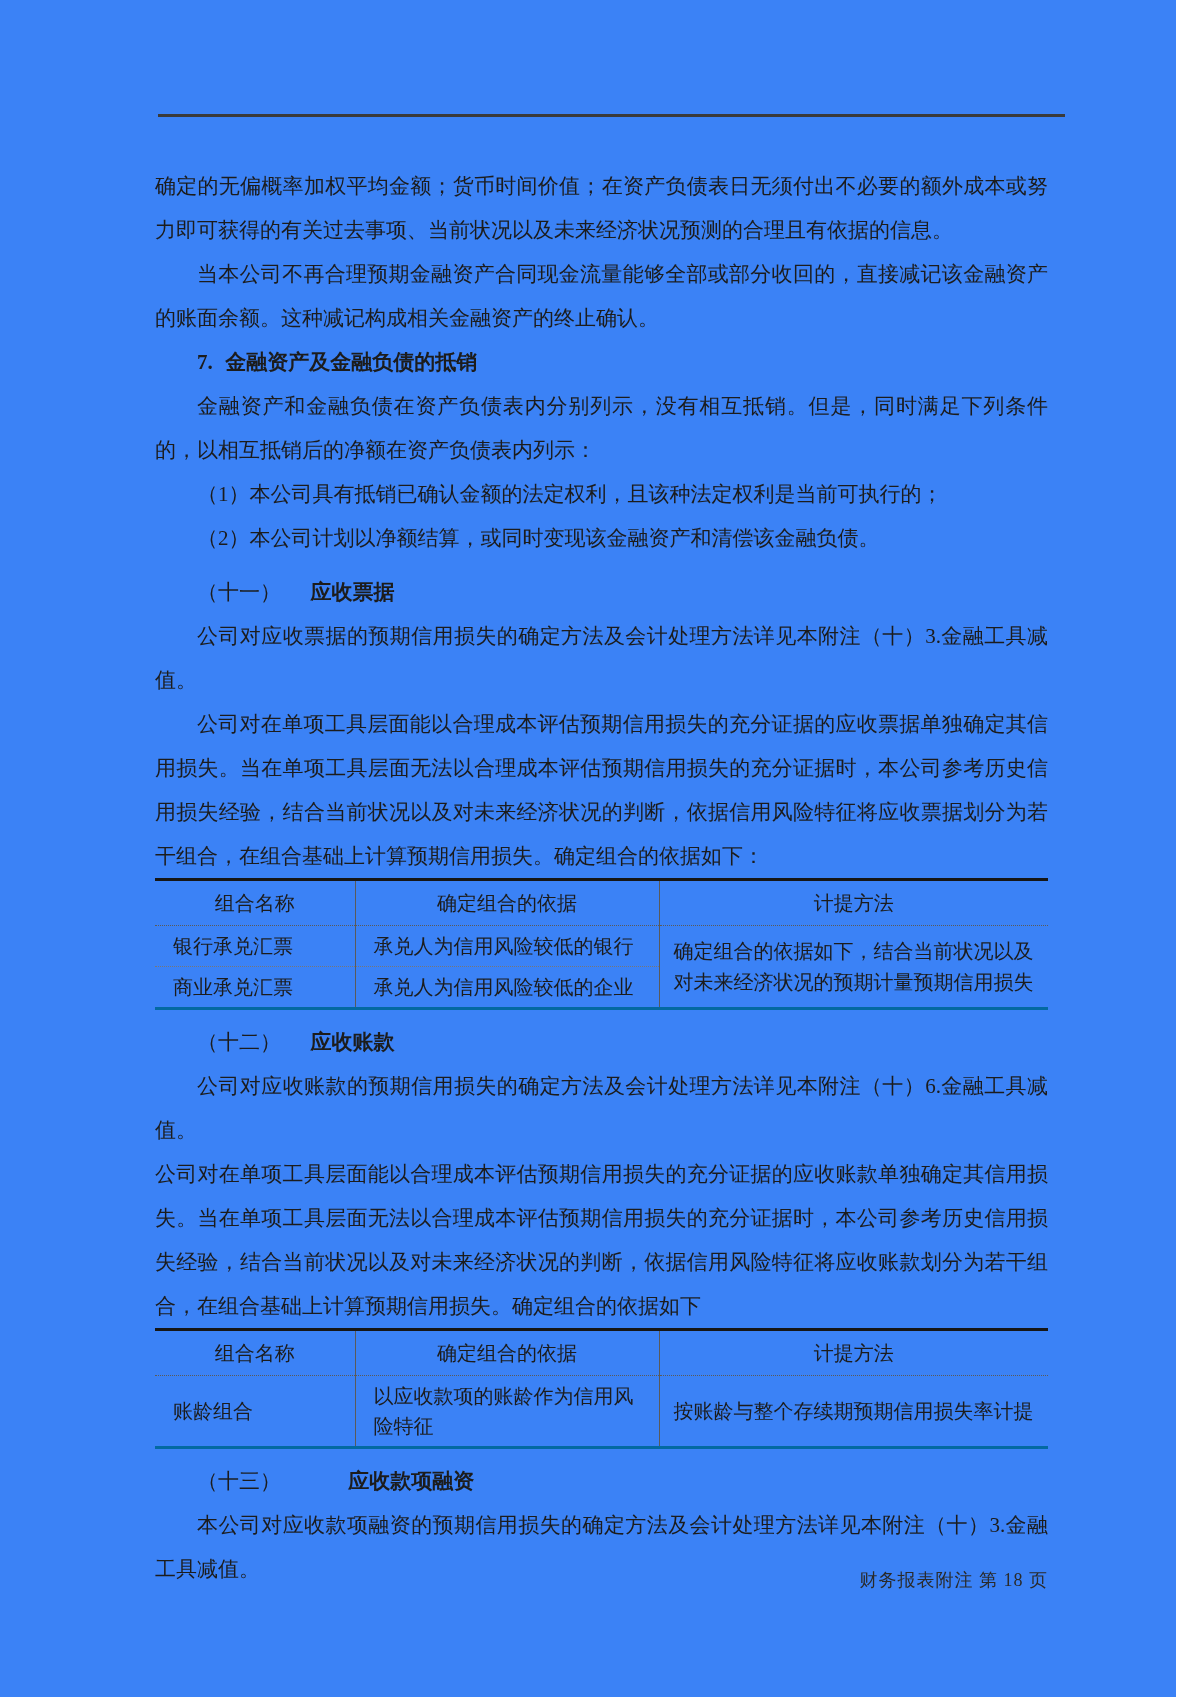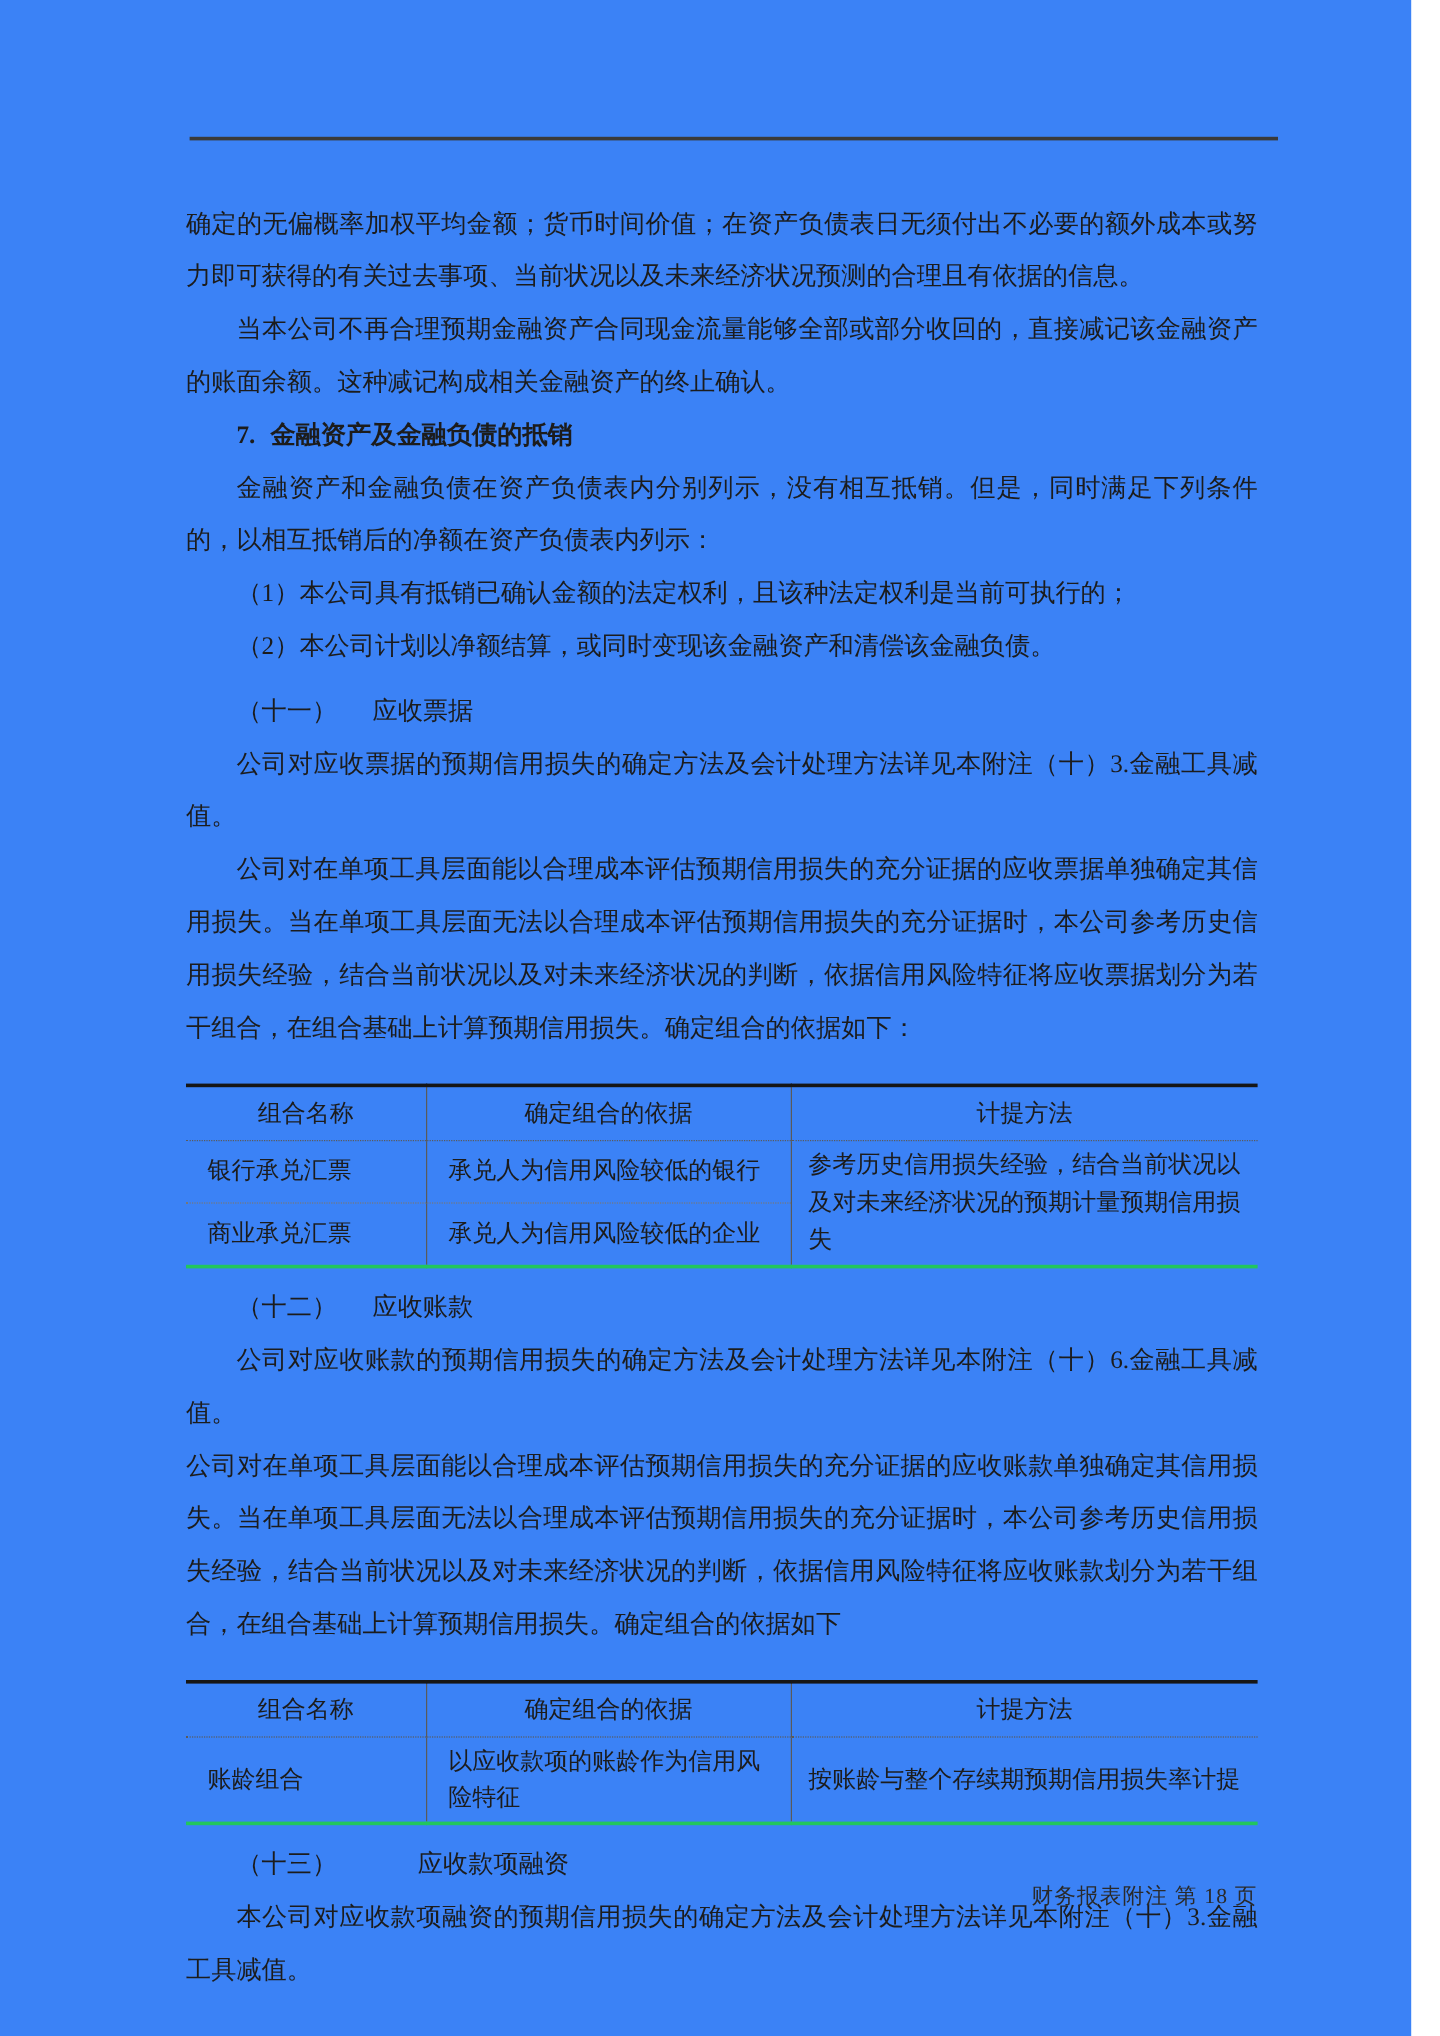--- a/index.html
+++ b/index.html
@@ -48,31 +48,31 @@
   .num-heading .num { margin-left: 2em; }
   .num-heading .num-title { margin-left: 0.6em; }
   .sec-heading {
     margin: 10px 0 0 0;
   }
   .sec-heading .sec-label {
     margin-left: 2em;
     font-weight: normal;
   }
   .sec-heading .sec-title {
-    font-weight: normal;
+    font-weight: bold;
   }
   .gap-md { margin-left: 1.4em; }
   .gap-lg { margin-left: 3.2em; }
   .combo-table {
     width: 893px;
     border-collapse: collapse;
     table-layout: fixed;
-    margin: 25px 0 6px 0;
+    margin: 0 0 6px 0;
     border-top: 3px solid #161616;
-    border-bottom: 3px solid #22c55e;
+    border-bottom: 3px solid #0369a1;
     font-size: 20px;
     line-height: 30px;
   }
   .combo-table col.c1 { width: 200px; }
   .combo-table col.c2 { width: 304px; }
   .combo-table col.c3 { width: 389px; }
   .combo-table th {
     font-weight: normal;
     text-align: center;
     padding: 7px 6px;
@@ -145,21 +145,21 @@
         <tr>
           <th>组合名称</th>
           <th>确定组合的依据</th>
           <th>计提方法</th>
         </tr>
       </thead>
       <tbody>
         <tr>
           <td class="cell-name">银行承兑汇票</td>
           <td class="cell-basis">承兑人为信用风险较低的银行</td>
-          <td class="cell-method bordered-left" rowspan="2">参考历史信用损失经验，结合当前状况以及对未来经济状况的预期计量预期信用损失</td>
+          <td class="cell-method bordered-left" rowspan="2">确定组合的依据如下，结合当前状况以及对未来经济状况的预期计量预期信用损失</td>
         </tr>
         <tr>
           <td class="cell-name">商业承兑汇票</td>
           <td class="cell-basis">承兑人为信用风险较低的企业</td>
         </tr>
       </tbody>
     </table>
 
     <p class="sec-heading"><span class="sec-label">（十二）</span><span class="sec-title gap-md">应收账款</span></p>
 

